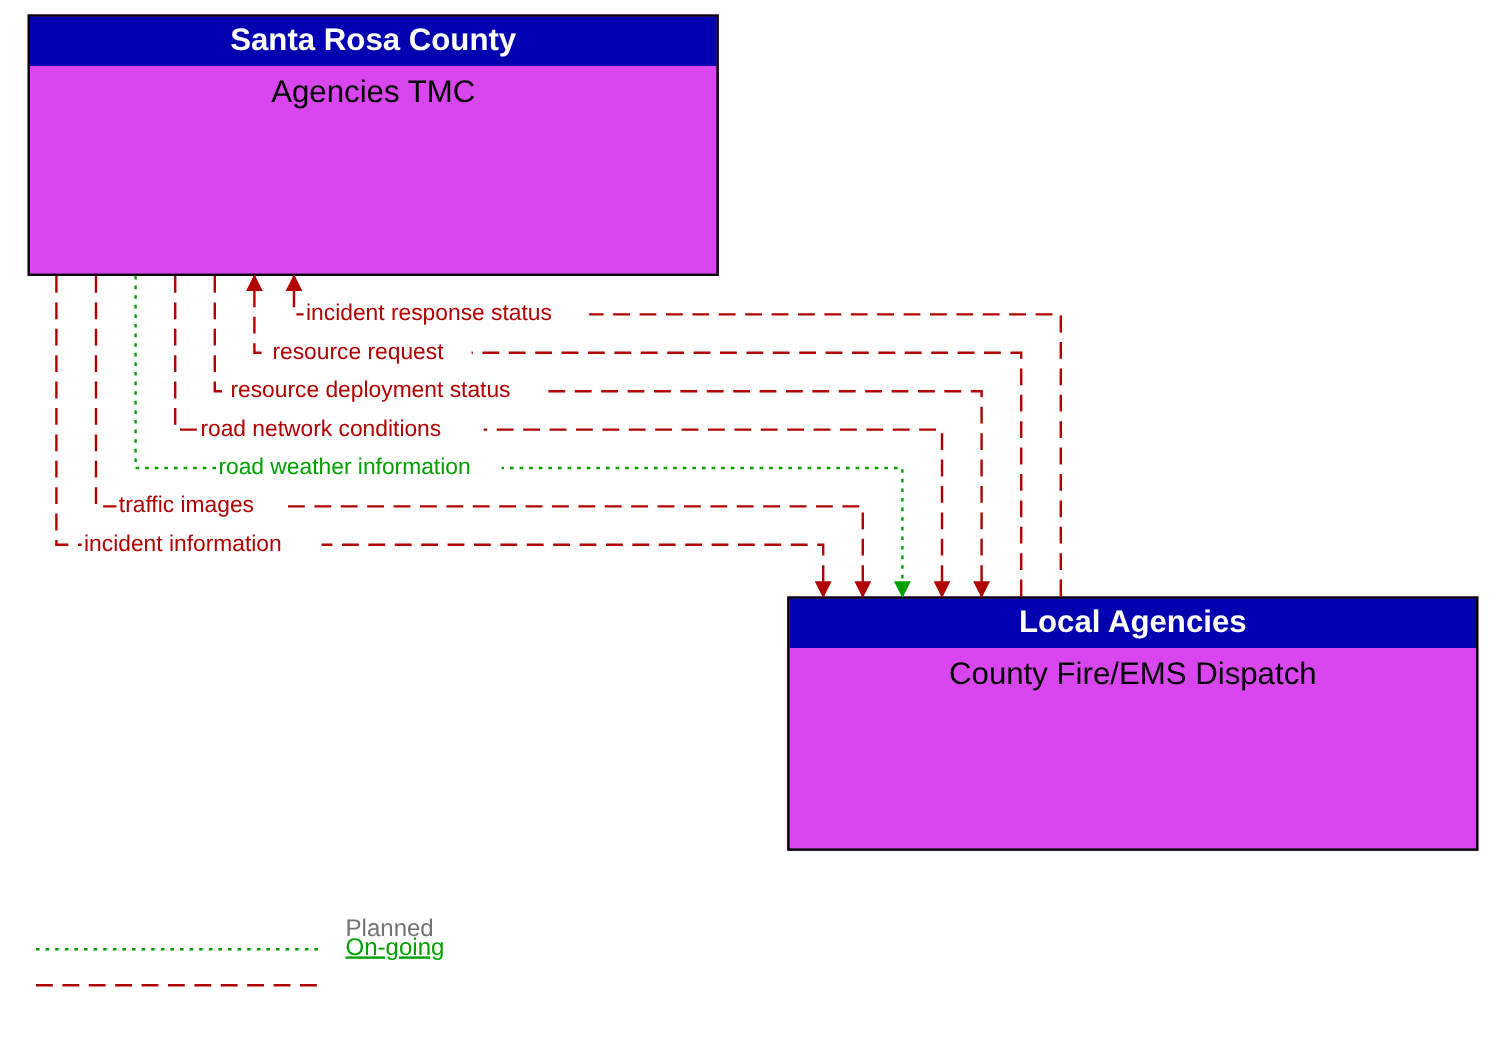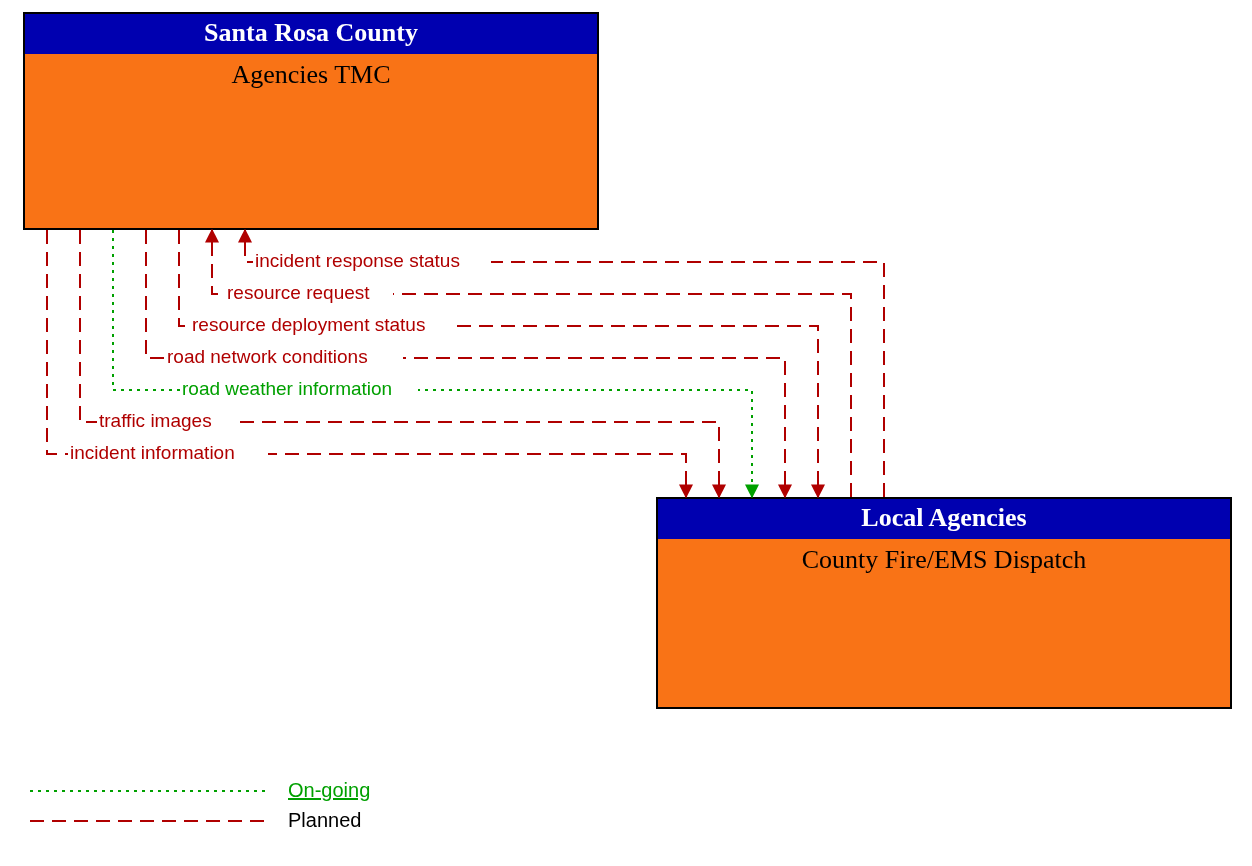--- a/index.html
+++ b/index.html
@@ -11,23 +11,22 @@
     font-family: Arial, Helvetica, sans-serif;
   }
   .canvas {
     position: relative;
     width: 1252px;
     height: 866px;
   }
   .box {
     position: absolute;
     border: 2px solid #000;
-    background: #f97316;
+    background: #d946ef;
     box-sizing: border-box;
-    font-family: Liberation Serif, serif;
   }
   .box-header {
     background: #0000b0;
     color: #fff;
     font-size: 26px;
     font-weight: bold;
     text-align: center;
     padding: 4px 0 6px 0;
   }
   .box-body {
@@ -102,15 +101,15 @@
 
     <path d="M 884 497 L 884 262 L 245 262 L 245 230" fill="none" stroke="#b00000" stroke-width="2" stroke-dasharray="14 8" marker-end="url(#arrow-red)"></path>
     <rect x="253" y="249" width="238" height="24" fill="#fff"></rect>
     <text x="255" y="267" class="flow-label" fill="#b00000">incident response status</text>
 
     <line x1="30" y1="791" x2="268" y2="791" stroke="#00a000" stroke-width="2" stroke-dasharray="3 5"></line>
     <line x1="30" y1="821" x2="268" y2="821" stroke="#b00000" stroke-width="2" stroke-dasharray="14 8"></line>
   </svg>
 
   <div class="legend-label" style="left:288px; top:779px; color:#00a000;text-decoration:underline;">On-going</div>
-  <div class="legend-label" style="left:288px; top:809px; color:#000000;">Planned</div>
+  <div class="legend-label" style="left:288px; top:763px; color:#737373;">Planned</div>
 
 </div>
 
 </body></html>

